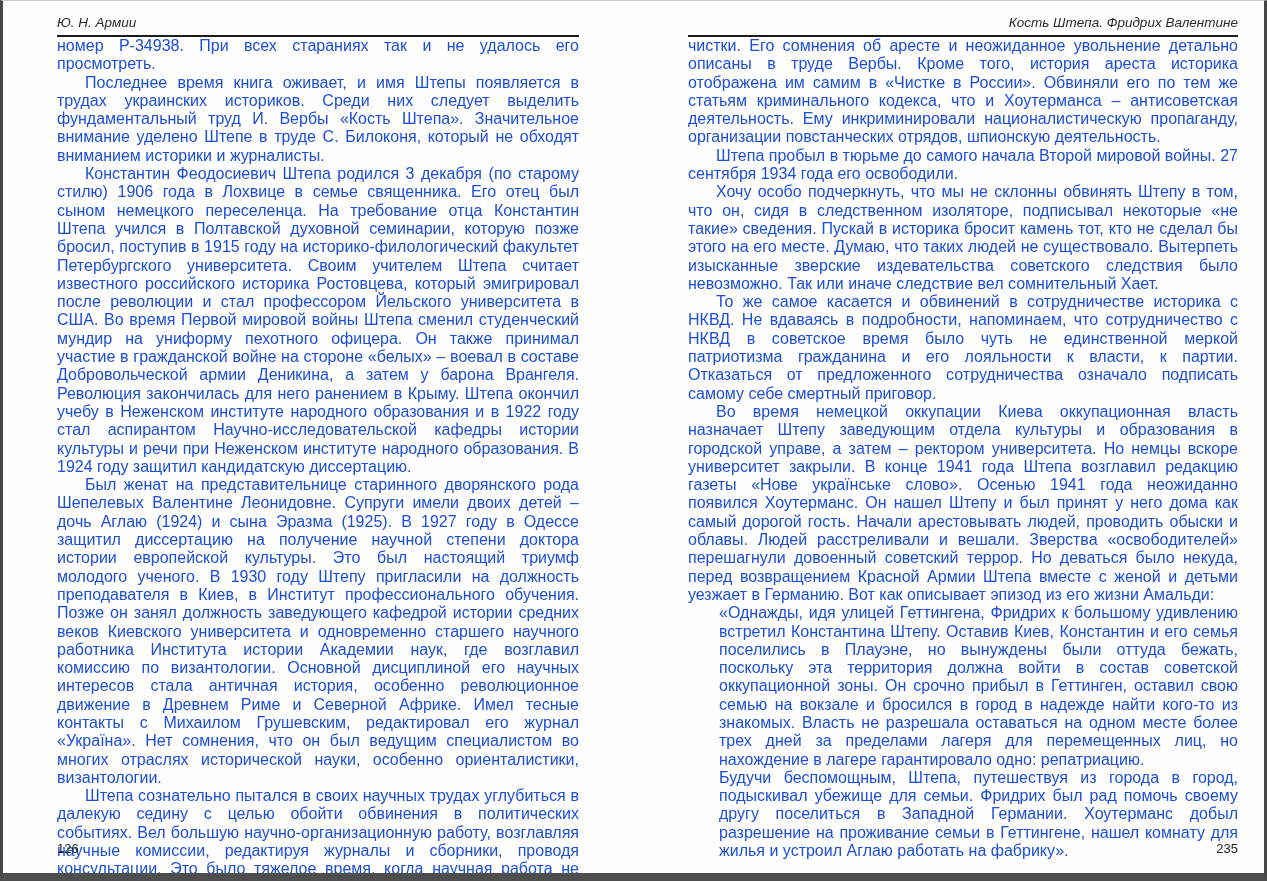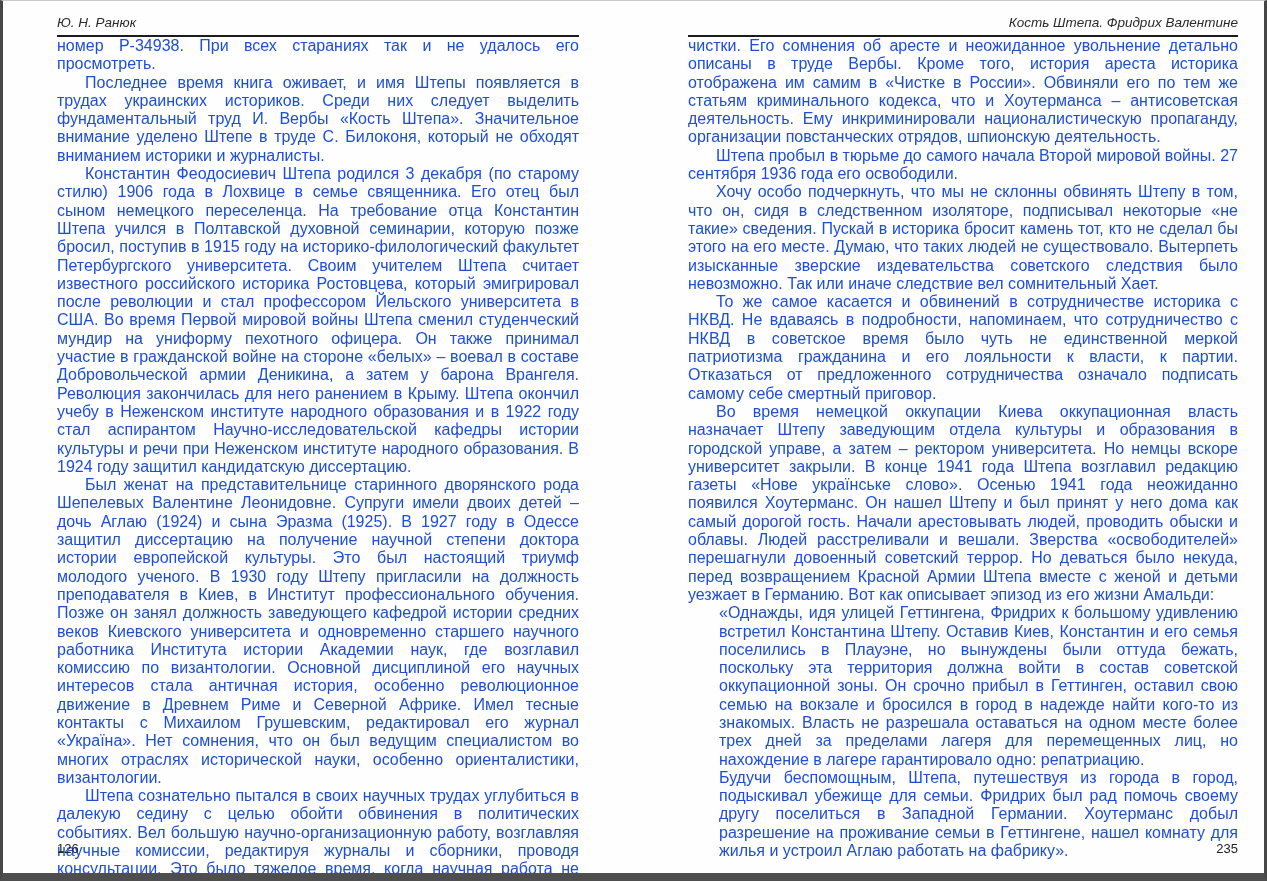--- a/index.html
+++ b/index.html
@@ -54,39 +54,39 @@
   .pagenum.num-left  { left: 0; }
   .pagenum.num-right { right: 0; }
 </style>
 </head>
 <body>
 
 <div class="frame">
 
   <div class="page left">
     <div class="running-head">
-      <span>Ю. Н. Ранюк</span>
+      <span>Ю. Н. Армии</span>
     </div>
     <div class="page-body">
       <p>номер Р-34938. При всех стараниях так и не удалось его просмотреть.</p>
       <p class="indent">Последнее время книга оживает, и имя Штепы появляется в трудах украинских историков. Среди них следует выделить фундаментальный труд И. Вербы «Кость Штепа». Значительное внимание уделено Штепе в труде С. Билоконя, который не обходят вниманием историки и журналисты.</p>
       <p class="indent">Константин Феодосиевич Штепа родился 3 декабря (по старому стилю) 1906 года в Лохвице в семье священника. Его отец был сыном немецкого переселенца. На требование отца Константин Штепа учился в Полтавской духовной семинарии, которую позже бросил, поступив в 1915 году на историко-филологический факультет Петербургского университета. Своим учителем Штепа считает известного российского историка Ростовцева, который эмигрировал после революции и стал профессором Йельского университета в США. Во время Первой мировой войны Штепа сменил студенческий мундир на униформу пехотного офицера. Он также принимал участие в гражданской войне на стороне «белых» – воевал в составе Добровольческой армии Деникина, а затем у барона Врангеля. Революция закончилась для него ранением в Крыму. Штепа окончил учебу в Неженском институте народного образования и в 1922 году стал аспирантом Научно-исследовательской кафедры истории культуры и речи при Неженском институте народного образования. В 1924 году защитил кандидатскую диссертацию.</p>
       <p class="indent">Был женат на представительнице старинного дворянского рода Шепелевых Валентине Леонидовне. Супруги имели двоих детей – дочь Аглаю (1924) и сына Эразма (1925). В 1927 году в Одессе защитил диссертацию на получение научной степени доктора истории европейской культуры. Это был настоящий триумф молодого ученого. В 1930 году Штепу пригласили на должность преподавателя в Киев, в Институт профессионального обучения. Позже он занял должность заведующего кафедрой истории средних веков Киевского университета и одновременно старшего научного работника Института истории Академии наук, где возглавил комиссию по византологии. Основной дисциплиной его научных интересов стала античная история, особенно революционное движение в Древнем Риме и Северной Африке. Имел тесные контакты с Михаилом Грушевским, редактировал его журнал «Україна». Нет сомнения, что он был ведущим специалистом во многих отраслях исторической науки, особенно ориенталистики, византологии.</p>
       <p class="indent">Штепа сознательно пытался в своих научных трудах углубиться в далекую седину с целью обойти обвинения в политических событиях. Вел большую научно-организационную работу, возглавляя научные комиссии, редактируя журналы и сборники, проводя консультации. Это было тяжелое время, когда научная работа не была востребована. Ценилась гражданская работа, направленная на «линию» партийного руководства. Штепа был арестован 18 марта 1938 года в самый разгар</p>
     </div>
     <div class="pagenum num-left">126</div>
   </div>
 
   <div class="page right">
     <div class="running-head rh-right">
       <span>Кость Штепа. Фридрих Валентине</span>
     </div>
     <div class="page-body">
       <p>чистки. Его сомнения об аресте и неожиданное увольнение детально описаны в труде Вербы. Кроме того, история ареста историка отображена им самим в «Чистке в России». Обвиняли его по тем же статьям криминального кодекса, что и Хоутерманса – антисоветская деятельность. Ему инкриминировали националистическую пропаганду, организации повстанческих отрядов, шпионскую деятельность.</p>
-      <p class="indent">Штепа пробыл в тюрьме до самого начала Второй мировой войны. 27 сентября 1936 года его освободили.</p>
+      <p class="indent">Штепа пробыл в тюрьме до самого начала Второй мировой войны. 27 сентября 1934 года его освободили.</p>
       <p class="indent">Хочу особо подчеркнуть, что мы не склонны обвинять Штепу в том, что он, сидя в следственном изоляторе, подписывал некоторые «не такие» сведения. Пускай в историка бросит камень тот, кто не сделал бы этого на его месте. Думаю, что таких людей не существовало. Вытерпеть изысканные зверские издевательства советского следствия было невозможно. Так или иначе следствие вел сомнительный Хает.</p>
       <p class="indent">То же самое касается и обвинений в сотрудничестве историка с НКВД. Не вдаваясь в подробности, напоминаем, что сотрудничество с НКВД в советское время было чуть не единственной меркой патриотизма гражданина и его лояльности к власти, к партии. Отказаться от предложенного сотрудничества означало подписать самому себе смертный приговор.</p>
       <p class="indent">Во время немецкой оккупации Киева оккупационная власть назначает Штепу заведующим отдела культуры и образования в городской управе, а затем – ректором университета. Но немцы вскоре университет закрыли. В конце 1941 года Штепа возглавил редакцию газеты «Нове українське слово». Осенью 1941 года неожиданно появился Хоутерманс. Он нашел Штепу и был принят у него дома как самый дорогой гость. Начали арестовывать людей, проводить обыски и облавы. Людей расстреливали и вешали. Зверства «освободителей» перешагнули довоенный советский террор. Но деваться было некуда, перед возвращением Красной Армии Штепа вместе с женой и детьми уезжает в Германию. Вот как описывает эпизод из его жизни Амальди:</p>
       <p class="quote">«Однажды, идя улицей Геттингена, Фридрих к большому удивлению встретил Константина Штепу. Оставив Киев, Константин и его семья поселились в Плауэне, но вынуждены были оттуда бежать, поскольку эта территория должна войти в состав советской оккупационной зоны. Он срочно прибыл в Геттинген, оставил свою семью на вокзале и бросился в город в надежде найти кого-то из знакомых. Власть не разрешала оставаться на одном месте более трех дней за пределами лагеря для перемещенных лиц, но нахождение в лагере гарантировало одно: репатриацию.</p>
       <p class="quote">Будучи беспомощным, Штепа, путешествуя из города в город, подыскивал убежище для семьи. Фридрих был рад помочь своему другу поселиться в Западной Германии. Хоутерманс добыл разрешение на проживание семьи в Геттингене, нашел комнату для жилья и устроил Аглаю работать на фабрику».</p>
     </div>
     <div class="pagenum num-right">235</div>
   </div>
 
 </div>

